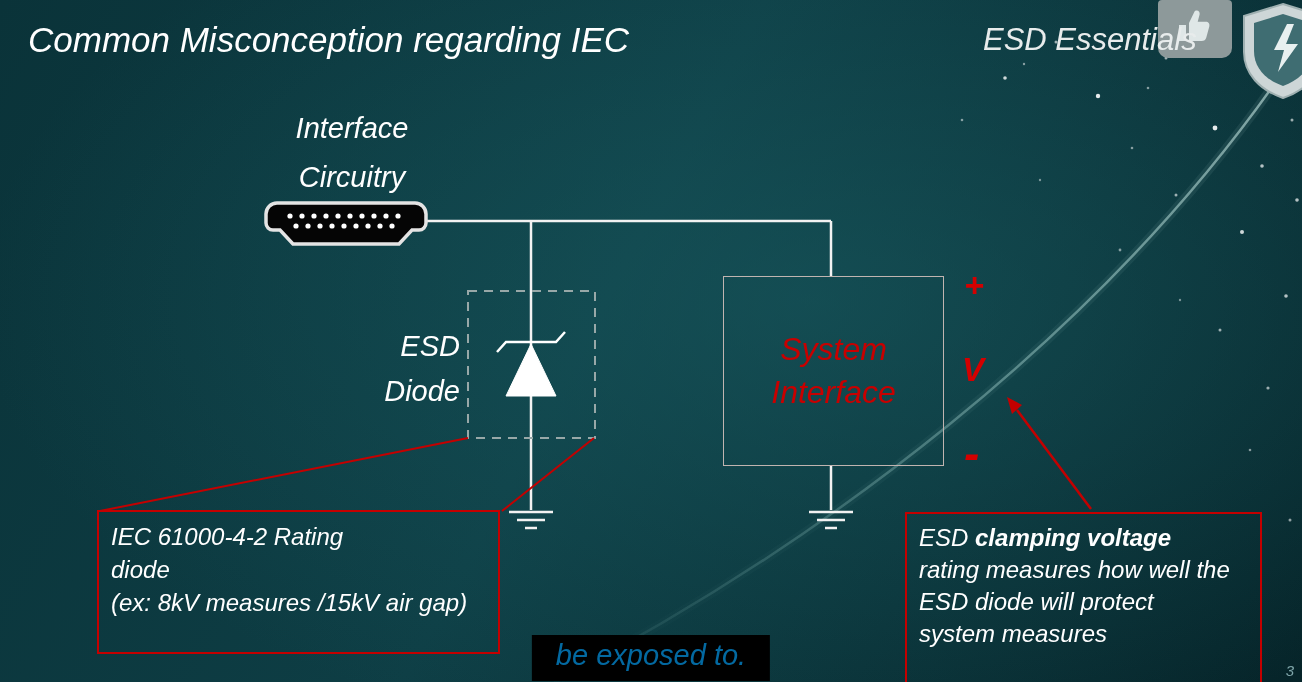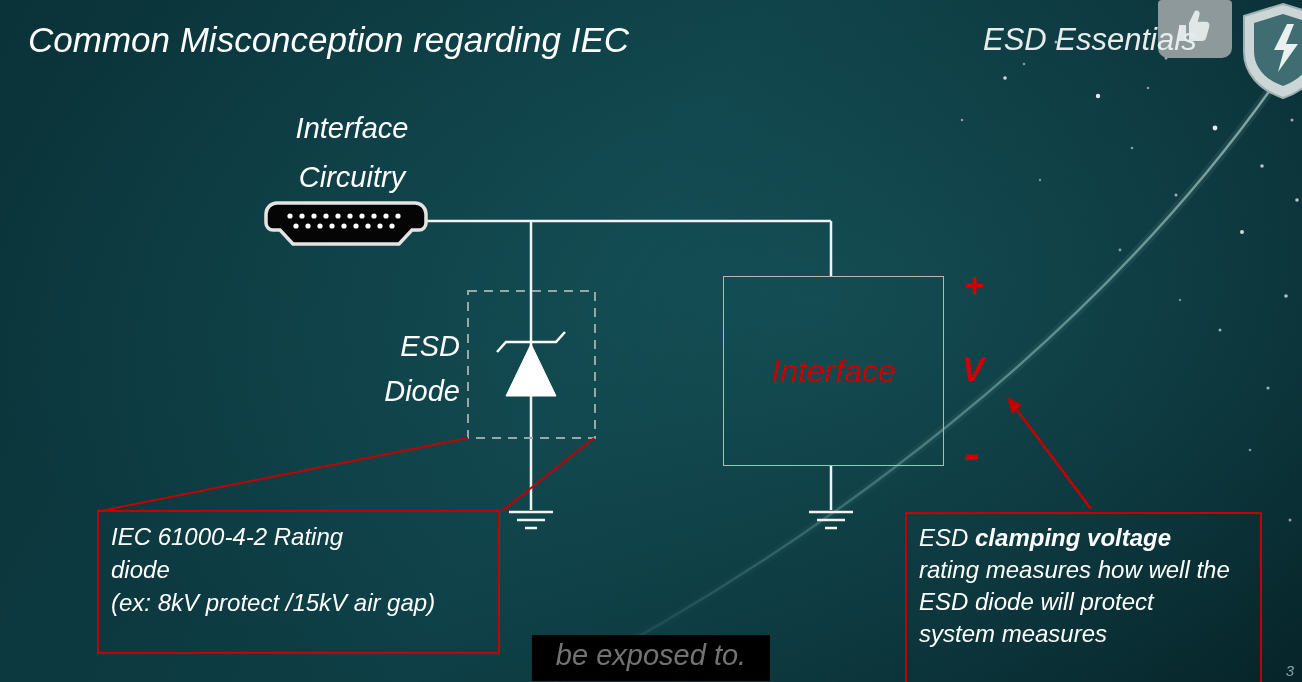--- a/index.html
+++ b/index.html
@@ -42,21 +42,21 @@
   .pol-minus { left: 964px; top: 426px; font-size: 46px; }
 
   .note {
     border: 2px solid #c40000; color: #fff; padding: 8px 12px; z-index: 3;
   }
   .note-left  { left: 97px;  top: 510px; width: 403px; height: 144px; font-size: 24px; line-height: 33px; }
   .note-right { left: 905px; top: 512px; width: 357px; height: 194px; font-size: 24px; line-height: 32px; }
 
   .caption {
     left: 50%; top: 635px; transform: translateX(-50%);
-    background: #000; color: #737373; font-size: 29px;
+    background: #000; color: #0369a1; font-size: 29px;
     padding: 4px 24px 9px; white-space: nowrap; z-index: 6;
   }
   .page-num { right: 8px; top: 662px; color: #7fa6aa; font-size: 15px; z-index: 3; }
 </style>
 </head>
 <body>
 
 <div class="slide">
 
   <svg class="layer" width="1302" height="682" viewBox="0 0 1302 682">
@@ -185,31 +185,32 @@
     <div>Interface</div>
     <div>Circuitry</div>
   </div>
 
   <div class="abs diode-label">
     <div>ESD</div>
     <div>Diode</div>
   </div>
 
   <div class="abs system-box">
+    <div>System</div>
     <div>Interface</div>
   </div>
 
   <div class="abs pol pol-plus">+</div>
   <div class="abs pol pol-v">V</div>
   <div class="abs pol pol-minus">-</div>
 
   <div class="abs note note-left">
     <div>IEC 61000-4-2 Rating</div>
     <div>diode</div>
-    <div>(ex: 8kV protect /15kV air gap)</div>
+    <div>(ex: 8kV measures /15kV air gap)</div>
   </div>
 
   <div class="abs note note-right">
     <div><span>ESD </span><b>clamping voltage</b></div>
     <div>rating measures how well the</div>
     <div>ESD diode will protect</div>
     <div>system measures</div>
   </div>
 
   <div class="abs caption">be exposed to.</div>

